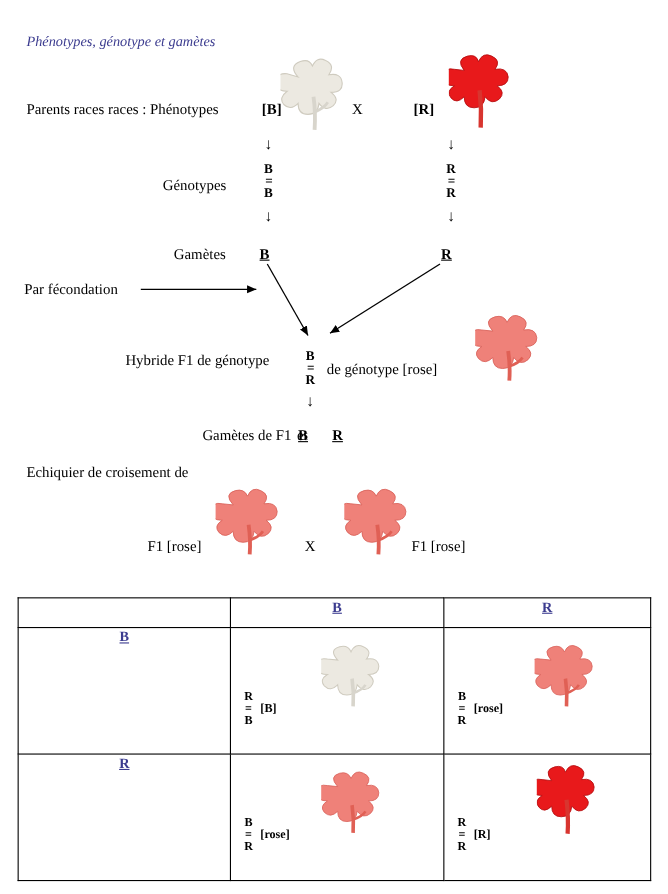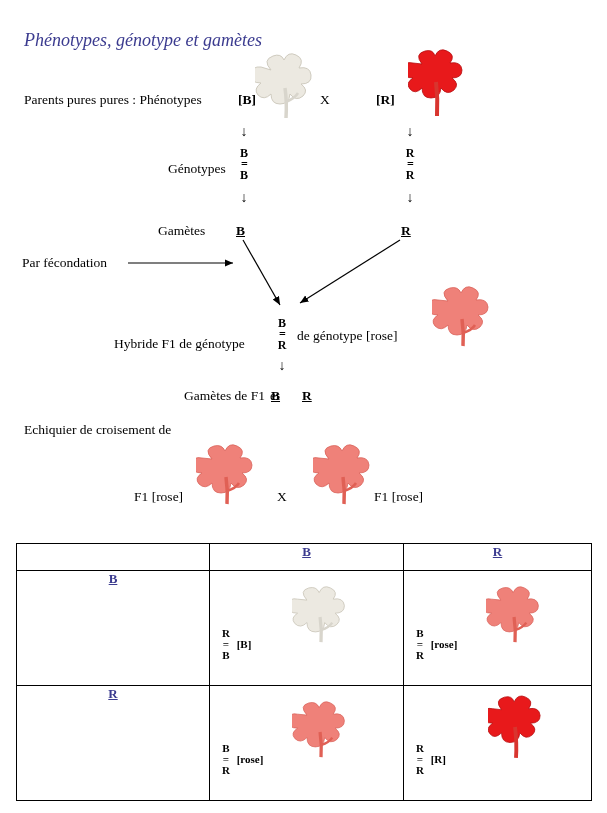--- a/index.html
+++ b/index.html
@@ -14,21 +14,21 @@
     color: #000000;
     position: relative;
     overflow: hidden;
   }
   .abs { position: absolute; }
 
   #title {
     left: 24px;
     top: 30px;
     font-style: italic;
-    font-size: 18px;
+    font-size: 13px;
     color: #3b3b8f;
     white-space: nowrap;
   }
 
   .label {
     font-size: 13.5px;
     white-space: nowrap;
   }
   .bold { font-weight: bold; }
   .under { text-decoration: underline; }
@@ -176,29 +176,29 @@
 <div class="flower" style="left:313px; top:443px;">
   <svg width="62" height="66" viewBox="0 0 62 66">
     <g>
       <path d="M16 16 q-9 -10 2 -13 q8 -2 11 5 q4 -9 12 -5 q9 4 3 12 q11 -2 12 7 q0 8 -10 8 q8 6 2 12 q-7 6 -13 -2 q-1 10 -10 10 q-9 0 -9 -10 q-7 7 -13 1 q-5 -6 3 -11 q-11 0 -10 -9 q1 -8 10 -6 z" fill="#ef8179" stroke="#d9635b" stroke-width="0.8"></path>
       <path d="M30 34 q2 14 1 27" stroke="#e06055" stroke-width="3.5" fill="none"></path>
       <path d="M31 48 q9 -3 12 -8" stroke="#e06055" stroke-width="2.5" fill="none"></path>
     </g>
   </svg>
 </div>
 
-<div class="abs label" style="left:24px; top:92px;">Parents pures pures : Phénotypes</div>
+<div class="abs label" style="left:24px; top:92px;">Parents races races : Phénotypes</div>
 <div class="abs label bold" style="left:238px; top:92px;">[B]</div>
 <div class="abs label" style="left:320px; top:92px;">X</div>
 <div class="abs label bold" style="left:376px; top:92px;">[R]</div>
 
 <div class="abs arrow-v" style="left:234px; top:126px; width:20px;">↓</div>
 <div class="abs arrow-v" style="left:400px; top:126px; width:20px;">↓</div>
 
-<div class="abs label" style="left:148px; top:161px;margin-left:20px;">Génotypes</div>
+<div class="abs label" style="left:148px; top:161px;">Génotypes</div>
 
 <div class="abs frac" style="left:234px; top:148px; width:20px;">
   <div>B</div>
   <div class="bar">=</div>
   <div>B</div>
 </div>
 
 <div class="abs frac" style="left:400px; top:148px; width:20px;">
   <div>R</div>
   <div class="bar">=</div>
@@ -207,21 +207,21 @@
 
 <div class="abs arrow-v" style="left:234px; top:192px; width:20px;">↓</div>
 <div class="abs arrow-v" style="left:400px; top:192px; width:20px;">↓</div>
 
 <div class="abs label" style="left:158px; top:223px;">Gamètes</div>
 <div class="abs label bold under" style="left:236px; top:223px;">B</div>
 <div class="abs label bold under" style="left:401px; top:223px;">R</div>
 
 <div class="abs label" style="left:22px; top:255px;">Par fécondation</div>
 
-<div class="abs label" style="left:114px; top:336px;">Hybride F1 de génotype</div>
+<div class="abs label" style="left:114px; top:320px;">Hybride F1 de génotype</div>
 <div class="abs frac" style="left:272px; top:318px; width:20px;">
   <div>B</div>
   <div class="bar">=</div>
   <div>R</div>
 </div>
 <div class="abs label" style="left:297px; top:328px;">de génotype [rose]</div>
 
 <div class="abs arrow-v" style="left:272px; top:360px; width:20px;">↓</div>
 
 <div class="abs label" style="left:184px; top:388px;">Gamètes de F1</div>

